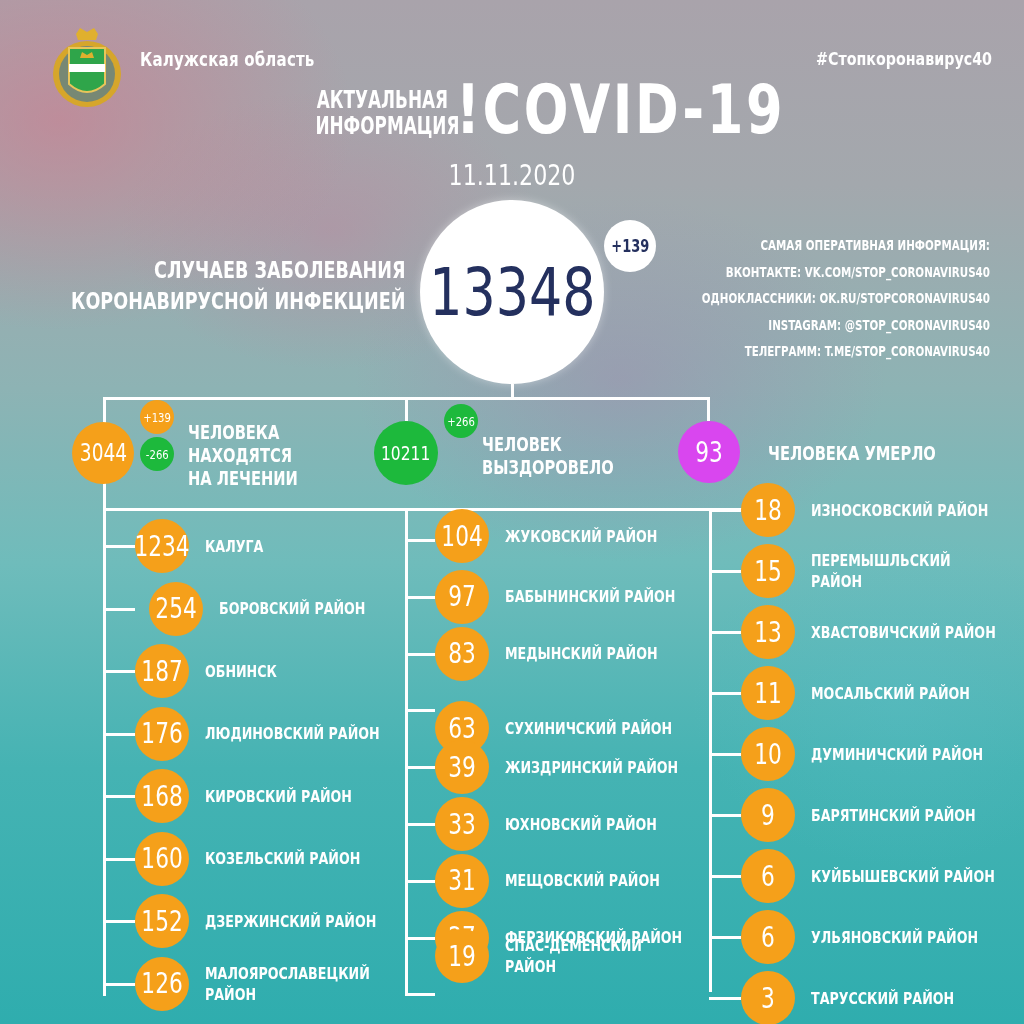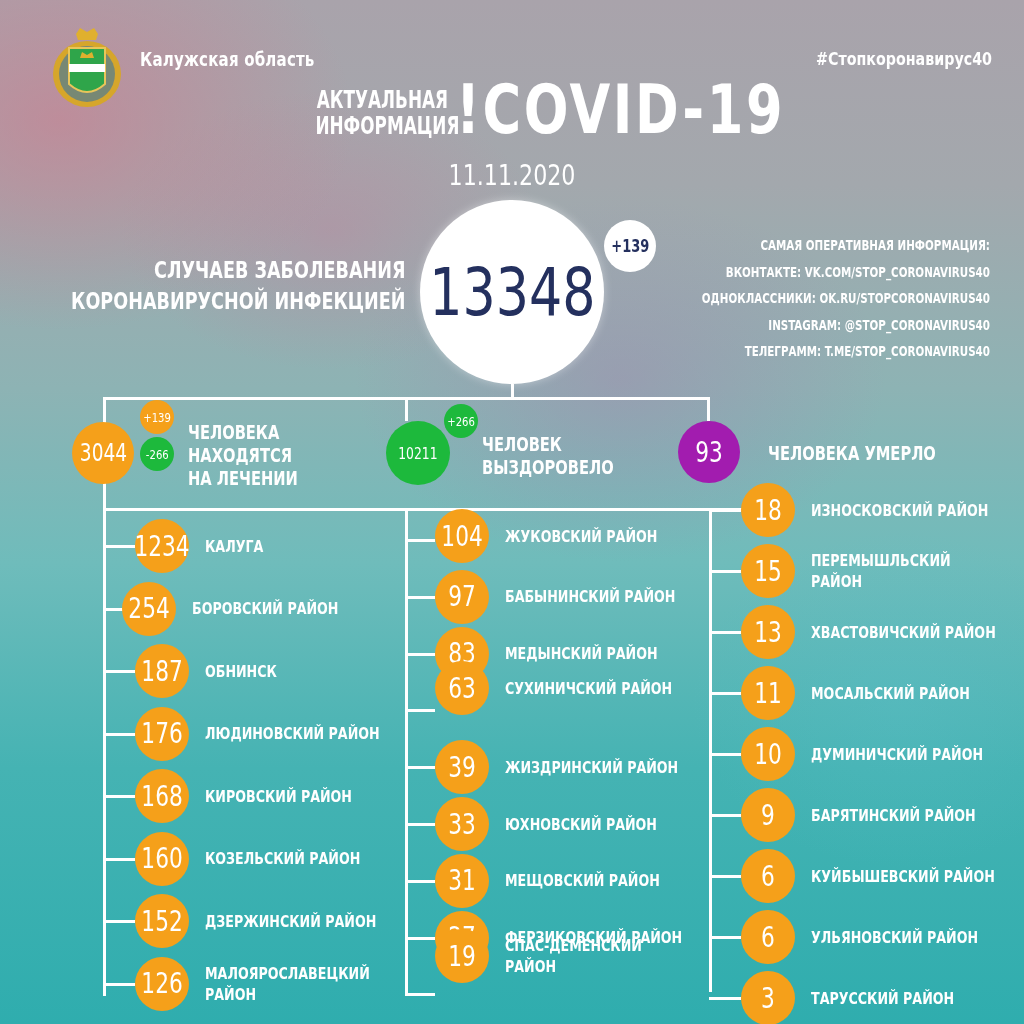--- a/index.html
+++ b/index.html
@@ -34,21 +34,21 @@
 
   .info { right: 34px; top: 232px; text-align: right; font-size: 13.5px; line-height: 26.5px; font-weight: bold; transform: scaleX(0.85); transform-origin: right; white-space: nowrap; }
 
   
   .line { background: #fff; position: absolute; }
 
   
   .c { position: absolute; border-radius: 50%; display: flex; align-items: center; justify-content: center; color: #fff; }
   .orange { background: #f5a01a; }
   .green { background: #1db93c; }
-  .navy { background: #a21caf; }
+  .navy { background: #d946ef; }
   .c span { transform: scaleX(0.86); display: inline-block; }
   .lbl2 { position: absolute; font-weight: bold; font-size: 19px; line-height: 23px; transform: scaleX(0.86); transform-origin: left; white-space: nowrap; }
 
   .row { position: absolute; height: 56px; }
   .row .num { position: absolute; left: 0; top: 0; width: 54px; height: 54px; border-radius: 50%; background: #f5a01a; display: flex; align-items: center; justify-content: center; font-size: 28px; }
   .row .num span { transform: scaleX(0.86); display: inline-block; }
   .row .name { position: absolute; left: 70px; top: 0; height: 54px; display: flex; align-items: center; font-weight: bold; font-size: 16px; line-height: 21px; transform: scaleX(0.88); transform-origin: left; white-space: nowrap; }
 </style>
 </head>
 <body>
@@ -111,21 +111,21 @@
 </div>
 <div class="c green" style="left:140px; top:437px; width:34px; height:34px; font-size:13px;">
   <span>-266</span>
 </div>
 <div class="lbl2" style="left:188px; top:421px;">
   <div>ЧЕЛОВЕКА</div>
   <div>НАХОДЯТСЯ</div>
   <div>НА ЛЕЧЕНИИ</div>
 </div>
 
-<div class="c green" style="left:374px; top:421px; width:64px; height:64px; font-size:16px;margin-left:12px;">
+<div class="c green" style="left:374px; top:421px; width:64px; height:64px; font-size:20px;">
   <span>10211</span>
 </div>
 <div class="c green" style="left:444px; top:404px; width:34px; height:34px; font-size:13px;">
   <span>+266</span>
 </div>
 <div class="lbl2" style="left:482px; top:433px;">
   <div>ЧЕЛОВЕК</div>
   <div>ВЫЗДОРОВЕЛО</div>
 </div>
 
@@ -136,21 +136,21 @@
 
 <div id="col1">
     <div class="line" style="left: 103px; top: 545px; width: 32px; height: 3px;"></div>
     <div class="row" style="left: 135px; top: 519px; width: 280px;">
       <div class="num">
         <span>1234</span>
       </div>
       <div class="name" style="white-space: pre;">КАЛУГА</div>
     </div>
     <div class="line" style="left: 103px; top: 607.5px; width: 32px; height: 3px;"></div>
-    <div class="row" style="left: 122px; top: 581.5px; width: 280px;">
+    <div class="row" style="left: 149px; top: 581.5px; width: 280px;">
       <div class="num">
         <span>254</span>
       </div>
       <div class="name" style="white-space: pre;">БОРОВСКИЙ РАЙОН</div>
     </div>
     <div class="line" style="left: 103px; top: 670px; width: 32px; height: 3px;"></div>
     <div class="row" style="left: 135px; top: 644px; width: 280px;">
       <div class="num">
         <span>187</span>
       </div>
@@ -209,21 +209,21 @@
       <div class="name" style="white-space: pre;">БАБЫНИНСКИЙ РАЙОН</div>
     </div>
     <div class="line" style="left: 405px; top: 652.6px; width: 30px; height: 3px;"></div>
     <div class="row" style="left: 435px; top: 626.6px; width: 280px;">
       <div class="num">
         <span>83</span>
       </div>
       <div class="name" style="white-space: pre;">МЕДЫНСКИЙ РАЙОН</div>
     </div>
     <div class="line" style="left: 405px; top: 709.4px; width: 30px; height: 3px;"></div>
-    <div class="row" style="left: 435px; top: 661px; width: 280px;">
+    <div class="row" style="left: 435px; top: 701px; width: 280px;">
       <div class="num">
         <span>63</span>
       </div>
       <div class="name" style="white-space: pre;">СУХИНИЧСКИЙ РАЙОН</div>
     </div>
     <div class="line" style="left: 405px; top: 766.2px; width: 30px; height: 3px;"></div>
     <div class="row" style="left: 435px; top: 740.2px; width: 280px;">
       <div class="num">
         <span>39</span>
       </div>

